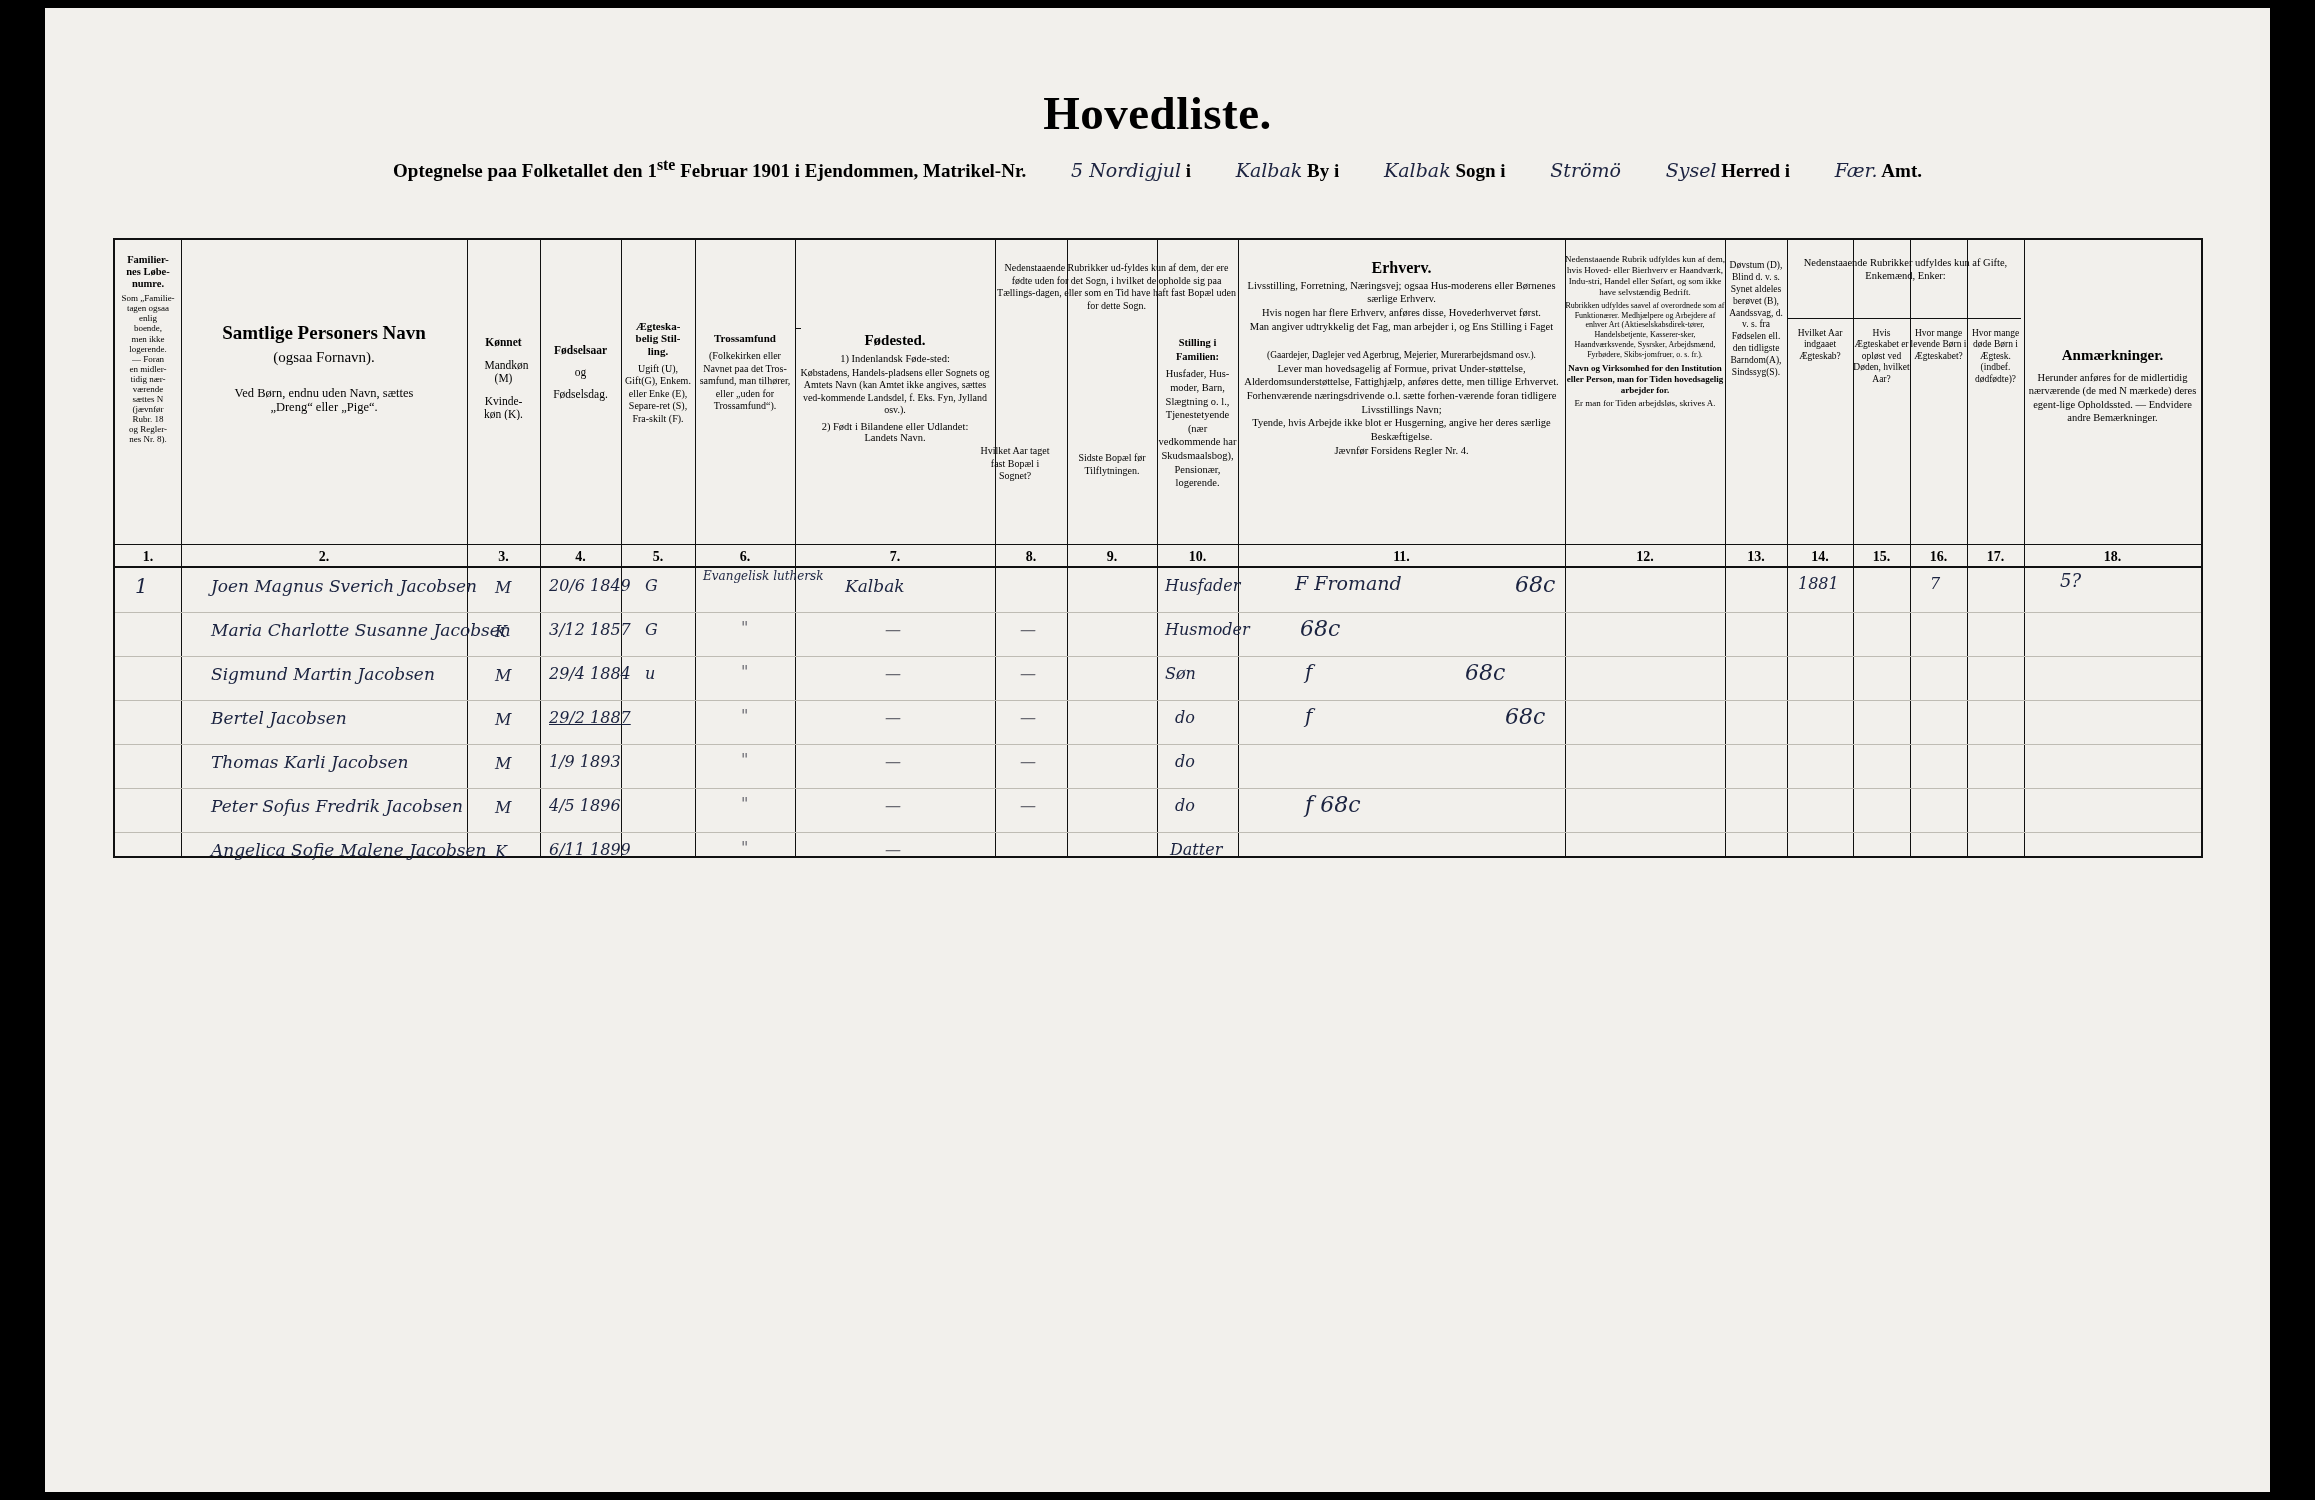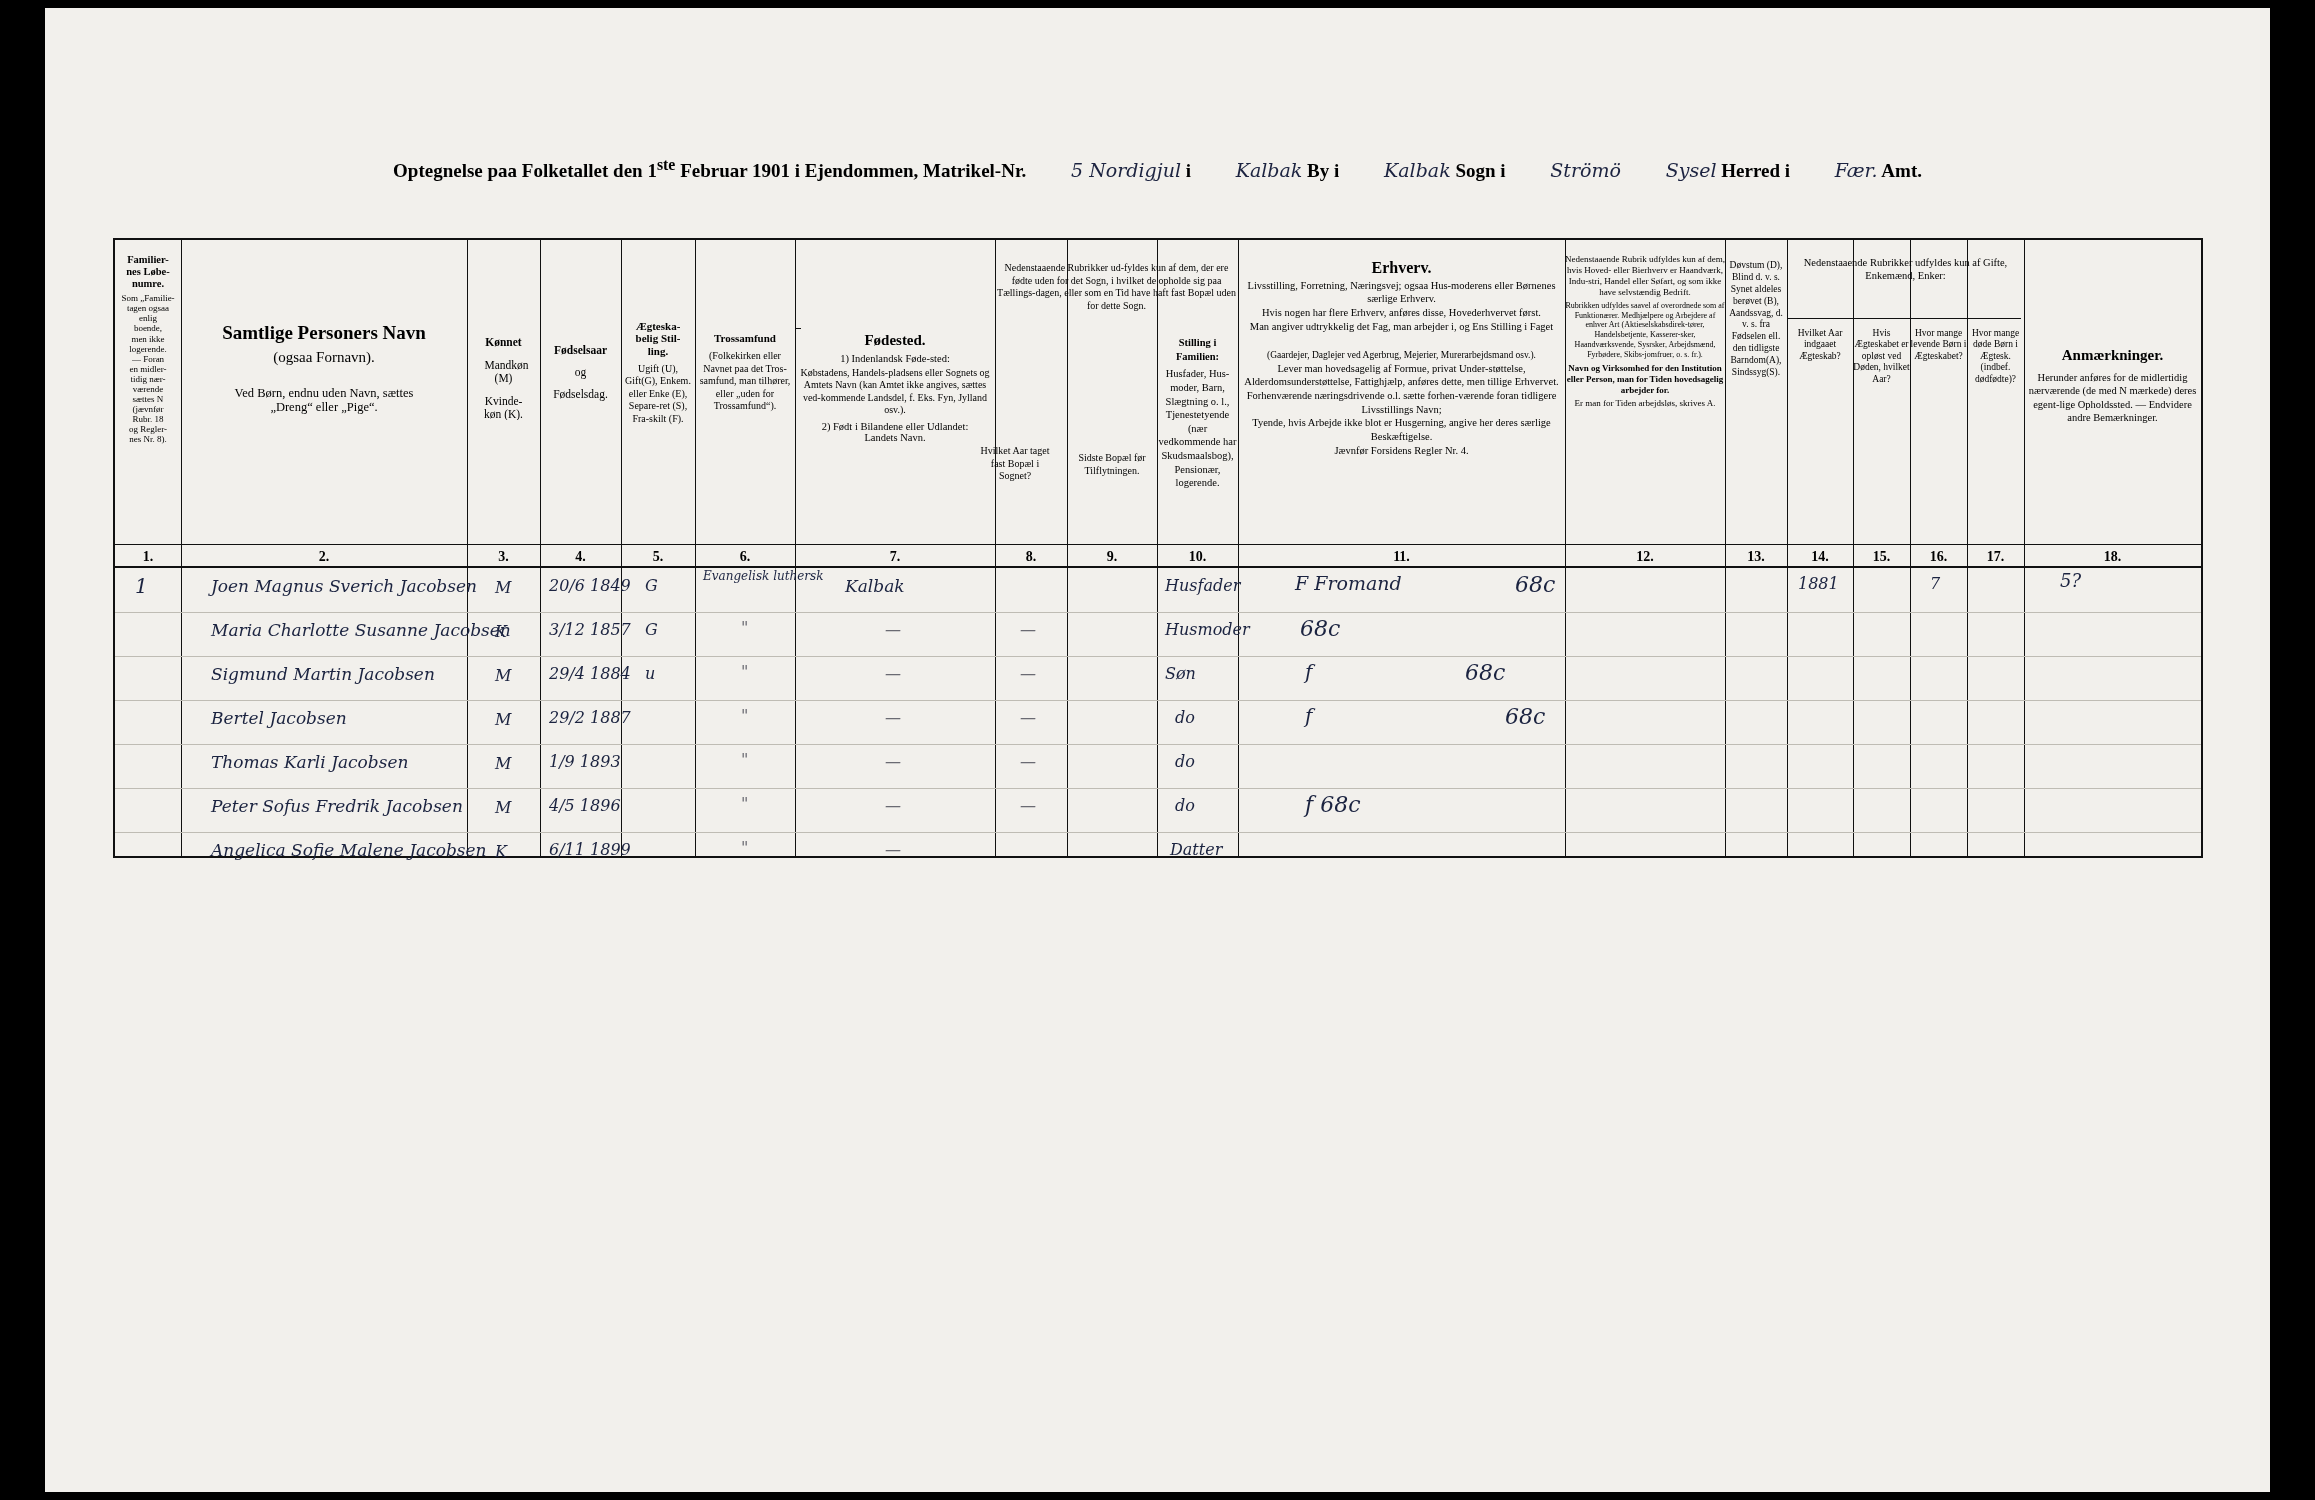--- a/index.html
+++ b/index.html
@@ -30,20 +30,21 @@
   .hw{font-family:"DejaVu Serif",serif;font-style:italic;color:#1b2038;}
   .entry{position:absolute;font-family:"DejaVu Serif",serif;font-style:italic;color:#1b2340;white-space:nowrap;}
   .faint{color:#6a6a72;}
 </style>
 </head>
 <body>
 
 <div id="page">
  <div id="sheet">
 
+  <div class="title">Hovedliste.</div>
 
   <div class="subtitle">
     <span>Optegnelse paa Folketallet den 1</span><sup>ste</sup>
     <span>Februar 1901 i Ejendommen, Matrikel-Nr.</span>
     <span class="hw">5 Nordigjul</span>
     <span>i</span>
     <span class="hw">Kalbak</span>
     <span>By i</span>
     <span class="hw">Kalbak</span>
     <span>Sogn i</span>
@@ -289,21 +290,21 @@
         <div class="entry faint" style="left:770px;top:96px;font-size:16px;">—</div>
         <div class="entry faint" style="left:905px;top:96px;font-size:16px;">—</div>
         <div class="entry" style="left:1050px;top:96px;font-size:16px;">Søn</div>
         <div class="entry" style="left:1190px;top:92px;font-size:20px;">f</div>
         <div class="entry" style="left:1350px;top:92px;font-size:22px;">68c</div>
       </div>
 
       <div>
         <div class="entry" style="left:96px;top:140px;font-size:17px;">Bertel Jacobsen</div>
         <div class="entry" style="left:380px;top:142px;font-size:16px;">M</div>
-        <div class="entry" style="left:434px;top:140px;font-size:16px;">29/2 1887</div>
+        <div class="entry" style="left:434px;top:140px;font-size:16px;text-decoration:underline;">29/2 1887</div>
         <div class="entry faint" style="left:626px;top:138px;font-size:16px;">"</div>
         <div class="entry faint" style="left:770px;top:140px;font-size:16px;">—</div>
         <div class="entry faint" style="left:905px;top:140px;font-size:16px;">—</div>
         <div class="entry" style="left:1060px;top:140px;font-size:16px;">do</div>
         <div class="entry" style="left:1190px;top:136px;font-size:20px;">f</div>
         <div class="entry" style="left:1390px;top:136px;font-size:22px;">68c</div>
       </div>
 
       <div>
         <div class="entry" style="left:96px;top:184px;font-size:17px;">Thomas Karli Jacobsen</div>

